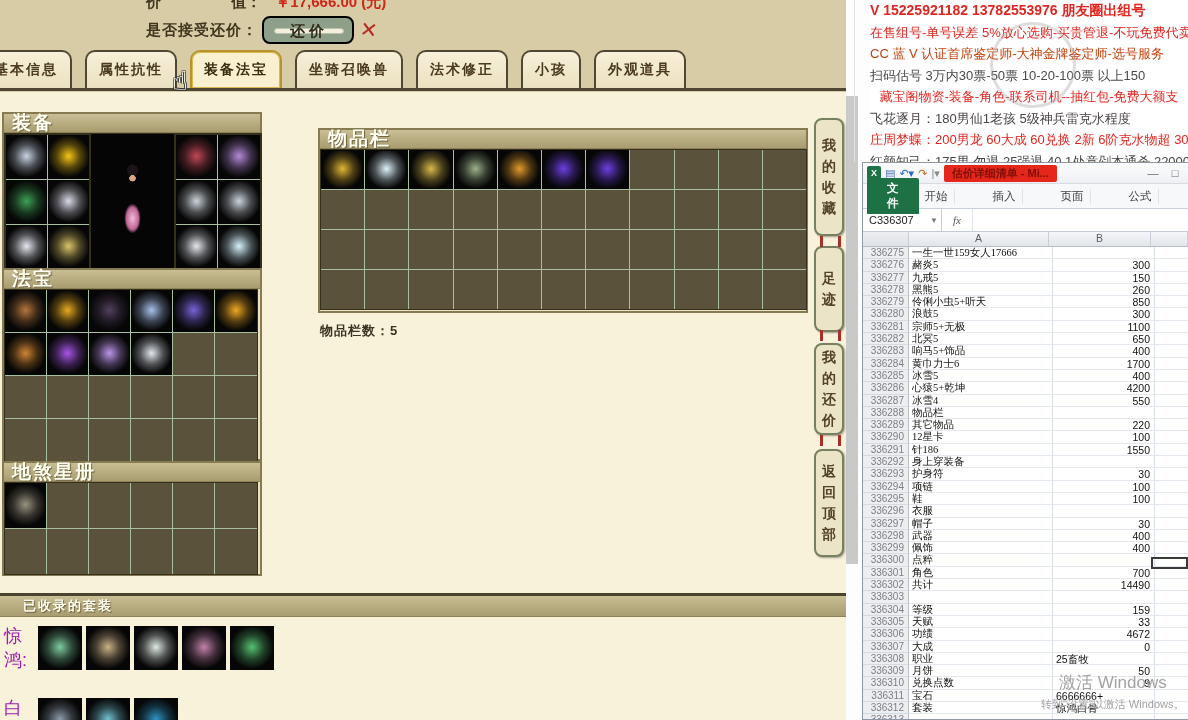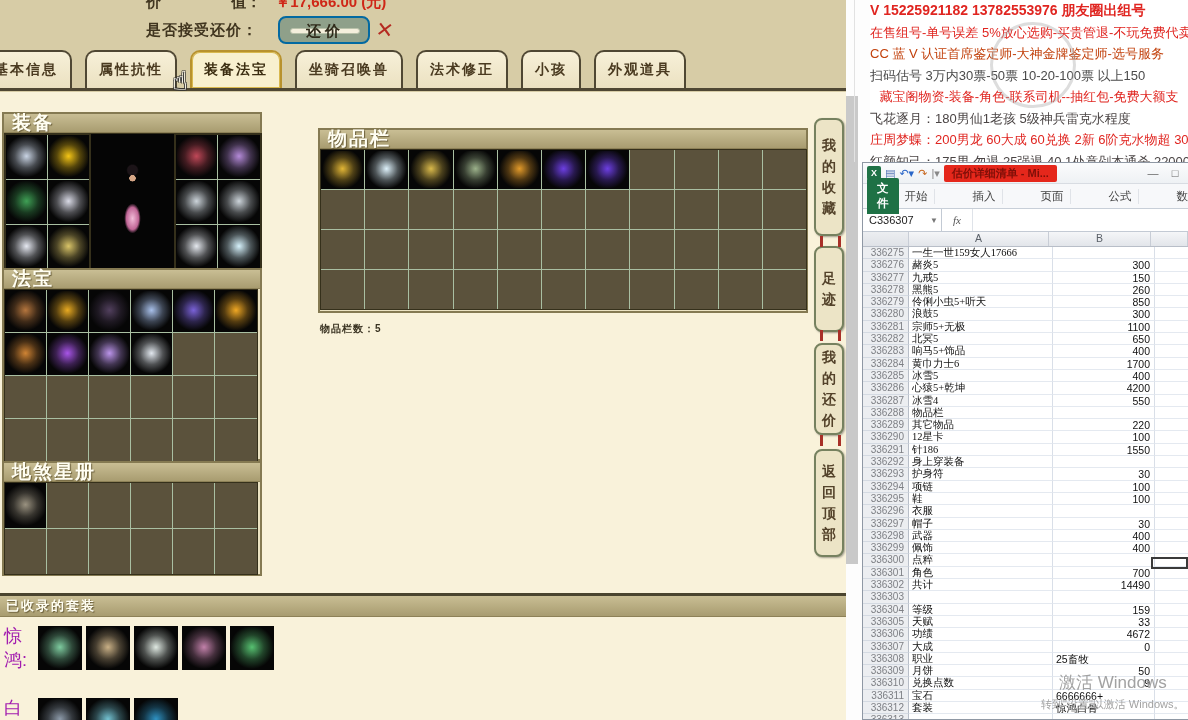--- a/index.html
+++ b/index.html
@@ -8,21 +8,21 @@
   .abs{position:absolute;}
 
   
   #game-top{left:0;top:0;width:846px;height:92px;background:#d7cca6;}
   #game-body{left:0;top:92px;width:846px;height:628px;background:#f9f2da;}
   #price-row{left:146px;top:-7px;font-size:15px;font-weight:bold;color:#40351f;white-space:nowrap;}
   #price-row .val{color:#cf2717;margin-left:10px;}
   #price-row .lbl2{margin-left:66px;}
   #offer-row{left:146px;top:14px;height:32px;display:flex;align-items:center;}
   #offer-q{font-size:15px;font-weight:bold;color:#40351f;letter-spacing:1px;}
-  #offer-btn{margin-left:20px;width:92px;height:28px;background:#8fa08a;border:2px solid #0369a1;
+  #offer-btn{margin-left:4px;width:92px;height:28px;background:#8fa08a;border:2px solid #000000;
              border-radius:8px;padding:10px;box-sizing:border-box;cursor:pointer;}
   #offer-btn .inner{width:100%;height:100%;background:#f4efdc;border:1px solid #b9c2aa;border-radius:4px;
              display:flex;align-items:center;justify-content:center;font-size:15px;font-weight:bold;color:#2f2a1a;letter-spacing:4px;}
   #offer-x{margin-left:6px;color:#b52b22;font-size:21px;font-weight:bold;transform:rotate(8deg);}
 
   #tab-row{left:0;top:50px;height:42px;display:flex;gap:13px;padding-left:0;margin-left:-20px;z-index:3;}
   .gtab{height:38px;padding:0 12px;min-width:56px;box-sizing:border-box;display:flex;align-items:center;justify-content:center;
         background:linear-gradient(#f7f0d8,#ebe1c1);border:2px solid #4f4733;border-bottom:none;
         border-radius:10px 10px 0 0;font-size:14px;font-weight:bold;color:#4a3a20;letter-spacing:2px;white-space:nowrap;}
   .gtab.active{border-color:#b8922e;box-shadow:inset 0 0 0 1px #d8b84e;background:#f8f0cf;color:#3c2e12;}
@@ -42,25 +42,25 @@
   #eq-grids{display:flex;gap:1px;background:#35301b;border:1px solid #35301b;width:max-content;}
   #char-cell{width:83.2px;height:134px;background:#050505;position:relative;}
   #char-model{position:absolute;inset:0;background-image:
       radial-gradient(ellipse 11px 20px at 50% 63%,#f2bcd8 0%,#c06696 55%,rgba(0,0,0,0) 75%),
       radial-gradient(circle 5px at 50% 33%,#d8a888 0%,#d8a888 60%,rgba(0,0,0,0) 70%),
       radial-gradient(circle 8px at 50% 27%,#1c1418 0%,#1c1418 60%,rgba(0,0,0,0) 78%);}
   #fb-panel{left:2px;top:268px;width:260px;height:193px;}
   #ds-panel{left:2px;top:461px;width:260px;height:115px;}
 
   #ib-panel{left:318px;top:128px;width:490px;height:185px;}
-  #ib-count{left:320px;top:322px;font-size:10px;font-weight:bold;color:#3a3322;letter-spacing:1px;}
+  #ib-count{left:320px;top:322px;font-size:13px;font-weight:bold;color:#3a3322;letter-spacing:1px;}
 
   #sets-panel{left:0;top:593px;width:846px;height:127px;background:#f9f2da;border-top:3px solid #4a442e;}
   #sets-head{height:20px;background:linear-gradient(#c9be94,#a89c70);color:#fffef2;font-size:13px;font-weight:bold;
-             letter-spacing:2px;padding-left:6px;line-height:20px;text-shadow:1px 1px 1px #6b5f3a;border-bottom:1px solid #8d8157;}
+             letter-spacing:2px;padding-left:23px;line-height:20px;text-shadow:1px 1px 1px #6b5f3a;border-bottom:1px solid #8d8157;}
   .set-row{position:absolute;display:flex;align-items:center;}
   .set-label{font-size:18px;font-weight:normal;color:#a21caf;width:34px;}
   .set-icons{display:flex;gap:4px;}
   .set-cell{width:44px;height:44px;background:#060606;position:relative;}
 
   #scroll-strip{left:846px;top:96px;width:12px;height:468px;background:#c9c9c9;}
   #side-tabs{left:814px;top:118px;width:32px;display:flex;flex-direction:column;}
   .stab{width:30px;box-sizing:border-box;background:#ece4c6;border:2px solid #76815f;border-radius:8px;
         color:#53422a;font-weight:bold;font-size:14px;text-align:center;display:flex;flex-direction:column;
         align-items:center;justify-content:center;line-height:21px;box-shadow:1px 1px 2px rgba(0,0,0,.35);cursor:pointer;}
@@ -77,21 +77,21 @@
   #xl{left:862px;top:162px;width:326px;height:558px;background:#ffffff;border:1px solid #8f98a4;border-right:none;
       box-sizing:border-box;z-index:6;overflow:hidden;font-size:11px;color:#333;}
   #xl-title{height:20px;background:linear-gradient(#fbfcfd,#eef1f4);display:flex;align-items:center;gap:4px;
             padding:0 4px;border-bottom:1px solid #d8dce2;}
   .xl-ic{font-size:11px;line-height:14px;}
   #xl-logo{width:14px;height:14px;background:#1f7246;color:#fff;font-size:9px;font-weight:bold;text-align:center;line-height:14px;border-radius:2px;}
   #xl-doc-title{background:#e5271b;color:#7e0f08;font-size:11px;font-weight:bold;padding:1px 8px;border-radius:2px;white-space:nowrap;}
   #xl-title .sp{flex:1;}
   .winbtn{width:18px;text-align:center;color:#666;font-size:11px;}
   #xl-ribbon{height:24px;display:flex;align-items:center;background:#f7f8fa;border-bottom:1px solid #c8cfd8;padding-left:4px;}
-  #xl-file{background:#1e7145;color:#fff;font-size:11.5px;font-weight:bold;padding:3px 10px;border-radius:2px 2px 0 0;}
+  #xl-file{background:#1e7145;color:#fff;font-size:11.5px;font-weight:bold;padding:3px 20px;border-radius:2px 2px 0 0;}
   .rtab{font-size:11.5px;color:#3f3f3f;padding:0 6px;border-right:1px solid #e0e3e8;white-space:nowrap;}
   .ric{margin:0 3px;font-size:11px;}
   #xl-namerow{height:22px;display:flex;align-items:stretch;border-bottom:1px solid #c3cad4;background:#fff;}
   #xl-namebox{width:72px;border-right:1px solid #c3cad4;display:flex;align-items:center;padding-left:6px;font-size:11px;color:#222;}
   #xl-namebox .dd{margin-left:auto;margin-right:3px;font-size:8px;color:#777;}
   #xl-fx{width:30px;display:flex;align-items:center;justify-content:center;font-style:italic;
          font-family:"Liberation Serif",serif;color:#555;border-right:1px solid #dfe3e9;}
   #xl-formula{flex:1;}
   #xl-colhdr{height:14px;display:flex;background:linear-gradient(#f5f6f8,#e2e5ea);border-bottom:1px solid #b8bec8;}
   .ch{box-sizing:border-box;border-right:1px solid #c8cdd6;font-size:10.5px;color:#5a6068;text-align:center;line-height:13px;}

